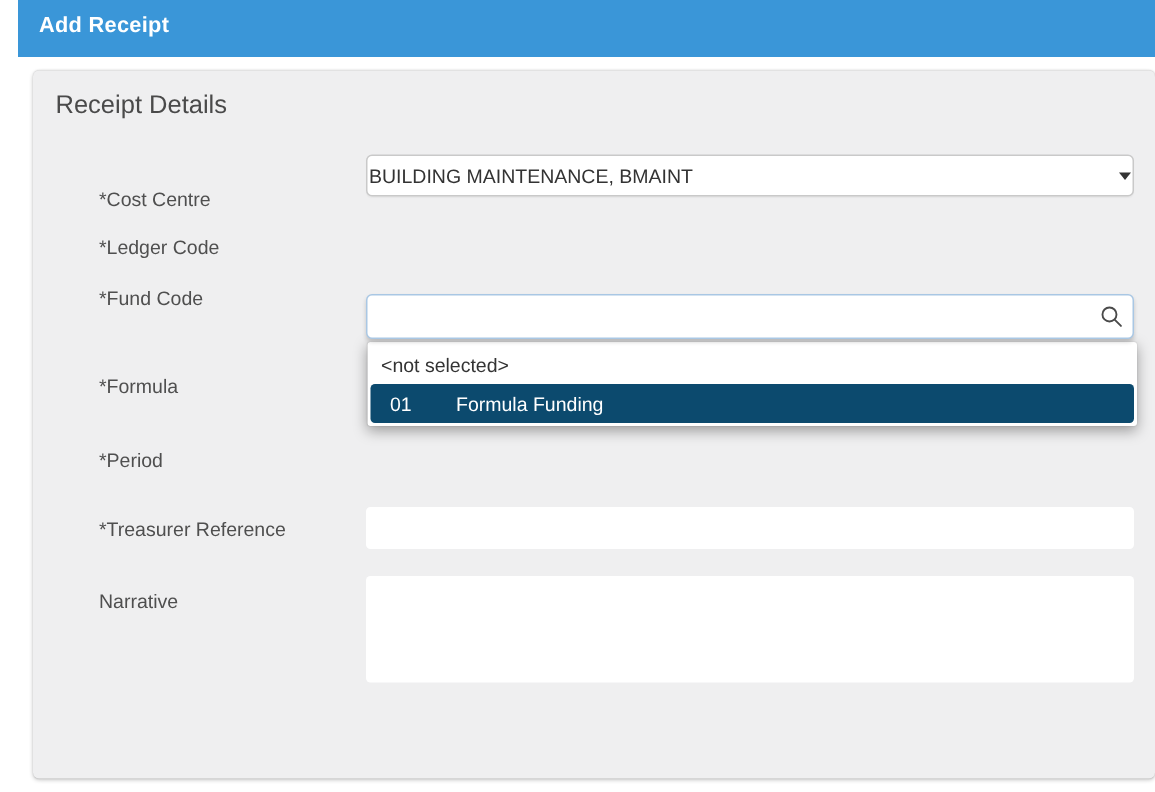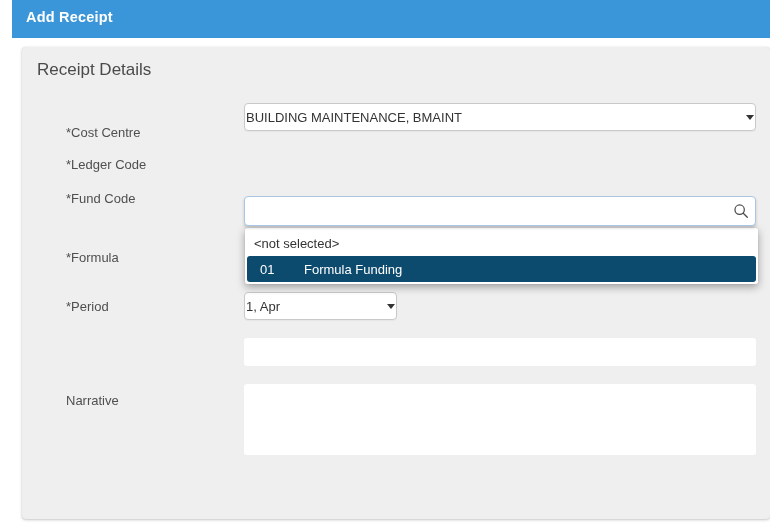--- a/index.html
+++ b/index.html
@@ -89,24 +89,21 @@
       </div>
       <div class="opt-selected">
         <span class="opt-code">01</span>
         <span class="opt-name">Formula Funding</span>
       </div>
     </div>
 
     <div class="flabel" style="top:203px">*Formula</div>
 
     <div class="flabel" style="top:252px">*Period</div>
-    <div class="select" style="top:245px; width:153px">
-      <span class="sel-text">1, Apr</span>
-      <span class="caret"></span>
-    </div>
 
+    <div class="flabel" style="top:298px">*Treasurer Reference</div>
     <input class="text-input" style="top: 291px;" type="text" value="">
 
     <div class="flabel" style="top:346px">Narrative</div>
     <textarea class="text-input" style="top: 337px;"></textarea>
 
   </section>
 </div>
 
 </body></html>

